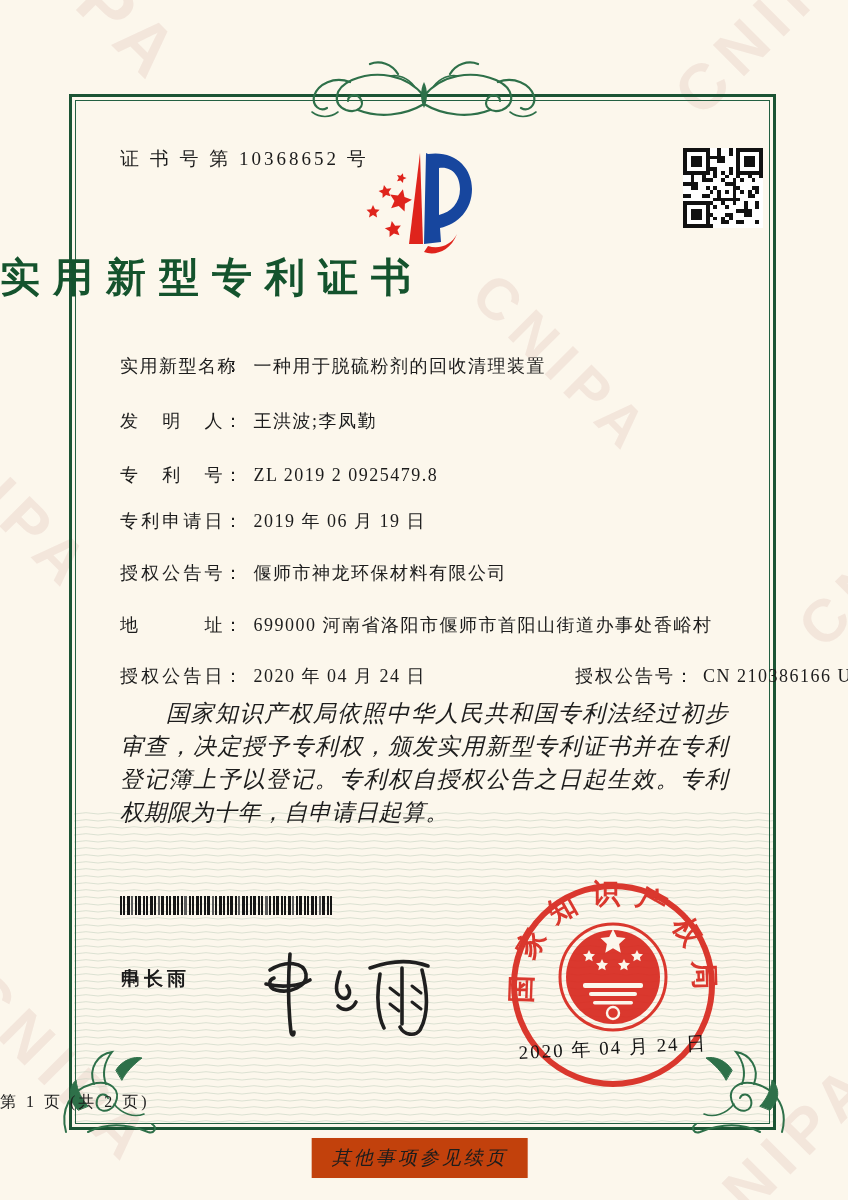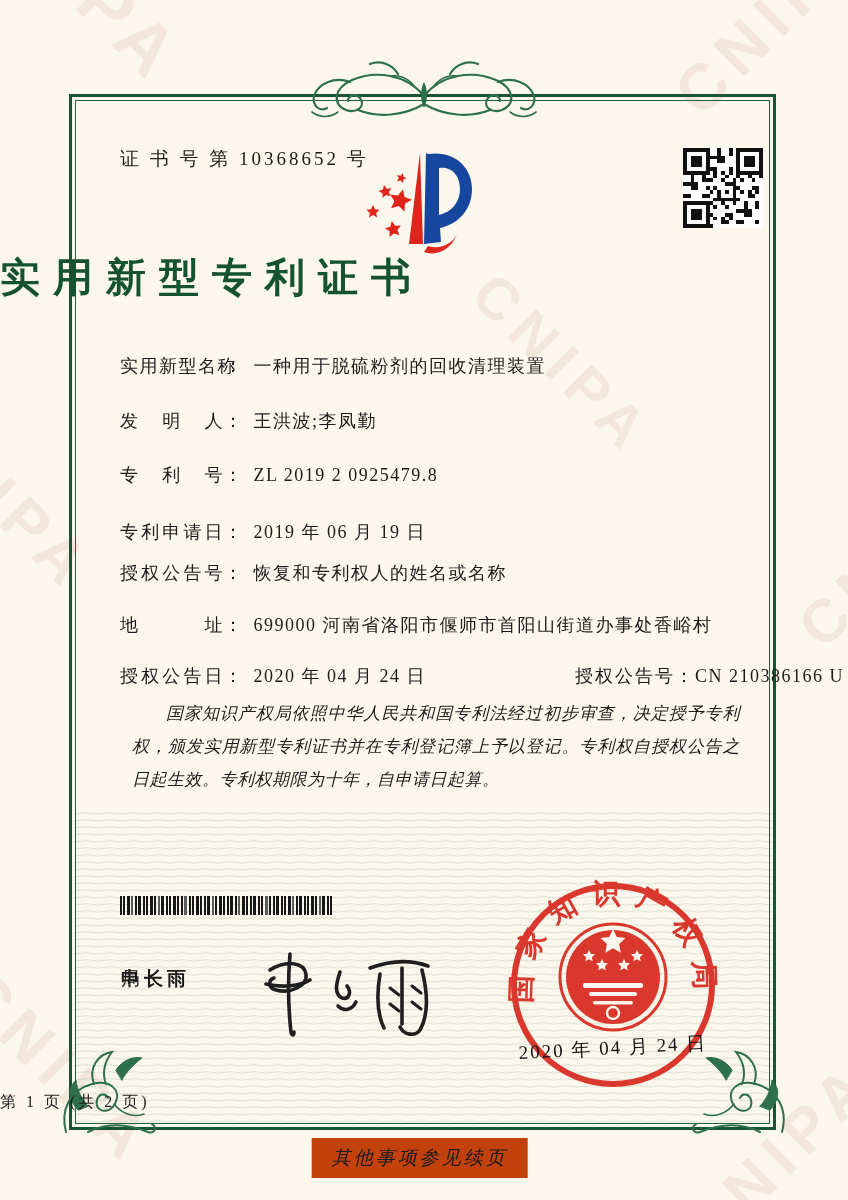--- a/index.html
+++ b/index.html
@@ -47,24 +47,24 @@
     font-size:18px;letter-spacing:1.5px;
     white-space:nowrap;
   }
   .flabel{
     display:inline-block;width:104px;
     text-align:justify;text-align-last:justify;
     vertical-align:bottom;
   }
   .fcolon{display:inline-block;margin-right:10px;}
   .f2{position:absolute;left:455px;top:0;}
-  .f2 .flabel2{letter-spacing:2px;text-align:right;}
+  .f2 .flabel2{letter-spacing:2px;margin-right:8px;text-align:right;}
   .paras{
-    position:absolute;left:132px;top:697px;width:608px;
-    font-size:17px;line-height:33px;
+    position:absolute;left:120px;top:697px;width:608px;
+    font-size:23px;line-height:33px;
     text-align:justify;
     font-style:italic;
     letter-spacing:.5px;
   }
   .paras p{margin:0;text-indent:2em;}
   .signer{
     position:absolute;left:121px;
     font-size:19px;letter-spacing:4px;
   }
   .seal-date{
@@ -358,25 +358,25 @@
 
 <div class="field" style="top:354px;">
   <span class="flabel">实用新型名称</span><span class="fcolon">：</span><span>一种用于脱硫粉剂的回收清理装置</span>
 </div>
 <div class="field" style="top:409px;">
   <span class="flabel">发明人</span><span class="fcolon">：</span><span>王洪波;李凤勤</span>
 </div>
 <div class="field" style="top:463px;">
   <span class="flabel">专利号</span><span class="fcolon">：</span><span>ZL 2019 2 0925479.8</span>
 </div>
-<div class="field" style="top:520px;font-family:Liberation Serif, serif;">
+<div class="field" style="top:509px;font-family:Liberation Serif, serif;">
   <span class="flabel">专利申请日</span><span class="fcolon">：</span><span>2019 年 06 月 19 日</span>
 </div>
 <div class="field" style="top:561px;">
-  <span class="flabel">授权公告号</span><span class="fcolon">：</span><span>恢复和专利权人的姓名或名称</span>
+  <span class="flabel">授权公告号</span><span class="fcolon">：</span><span>偃师市神龙环保材料有限公司</span>
 </div>
 <div class="field" style="top:613px;">
   <span class="flabel">地址</span><span class="fcolon">：</span><span>699000 河南省洛阳市偃师市首阳山街道办事处香峪村</span>
 </div>
 <div class="field" style="top:664px;">
   <span class="flabel">授权公告日</span><span class="fcolon">：</span><span>2020 年 04 月 24 日</span>
   <span class="f2"><span class="flabel2">授权公告号：</span><span>CN 210386166 U</span></span>
 </div>
 
 <div class="paras">

